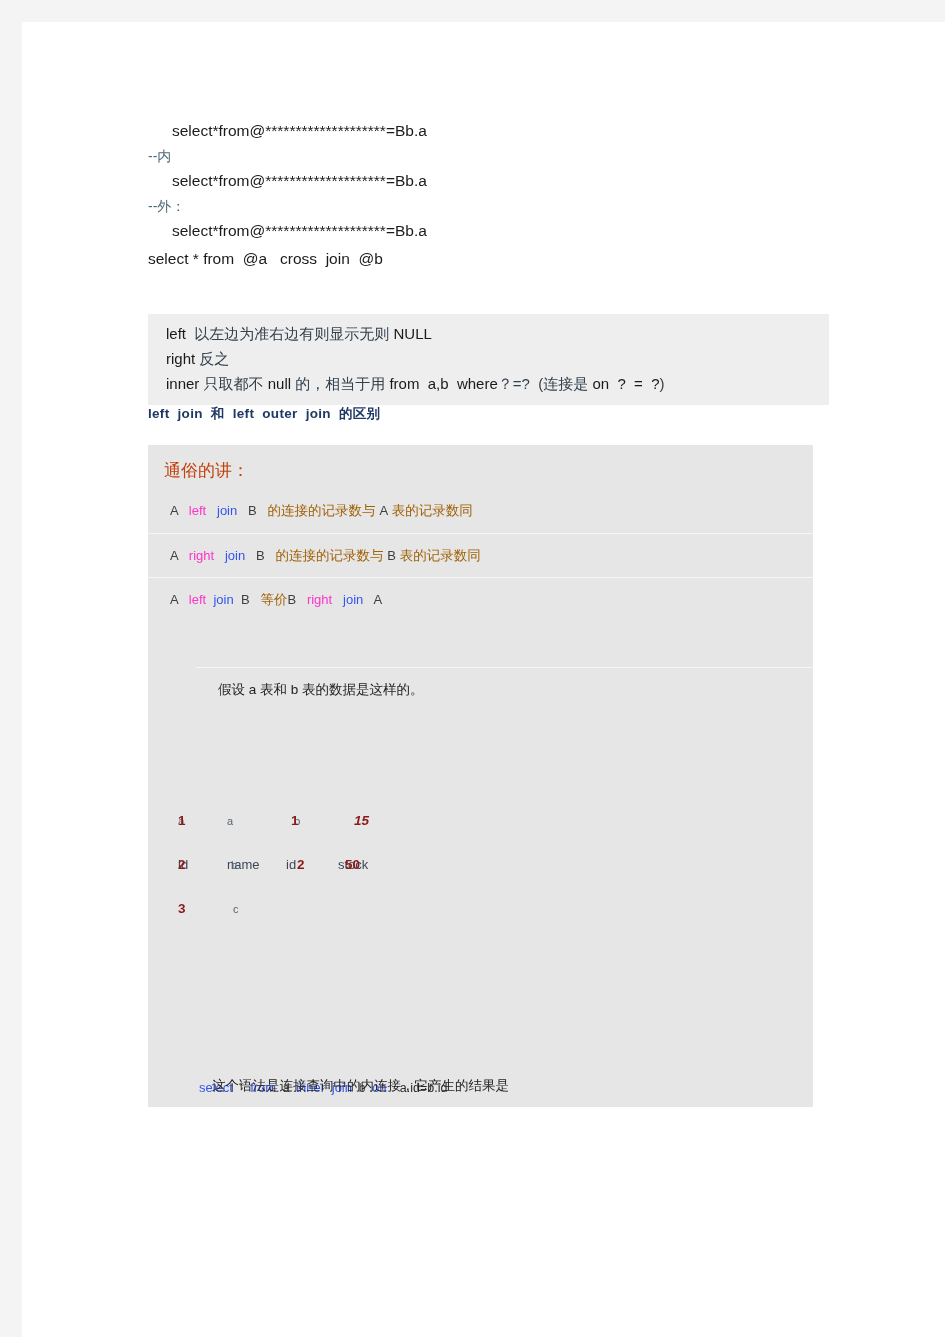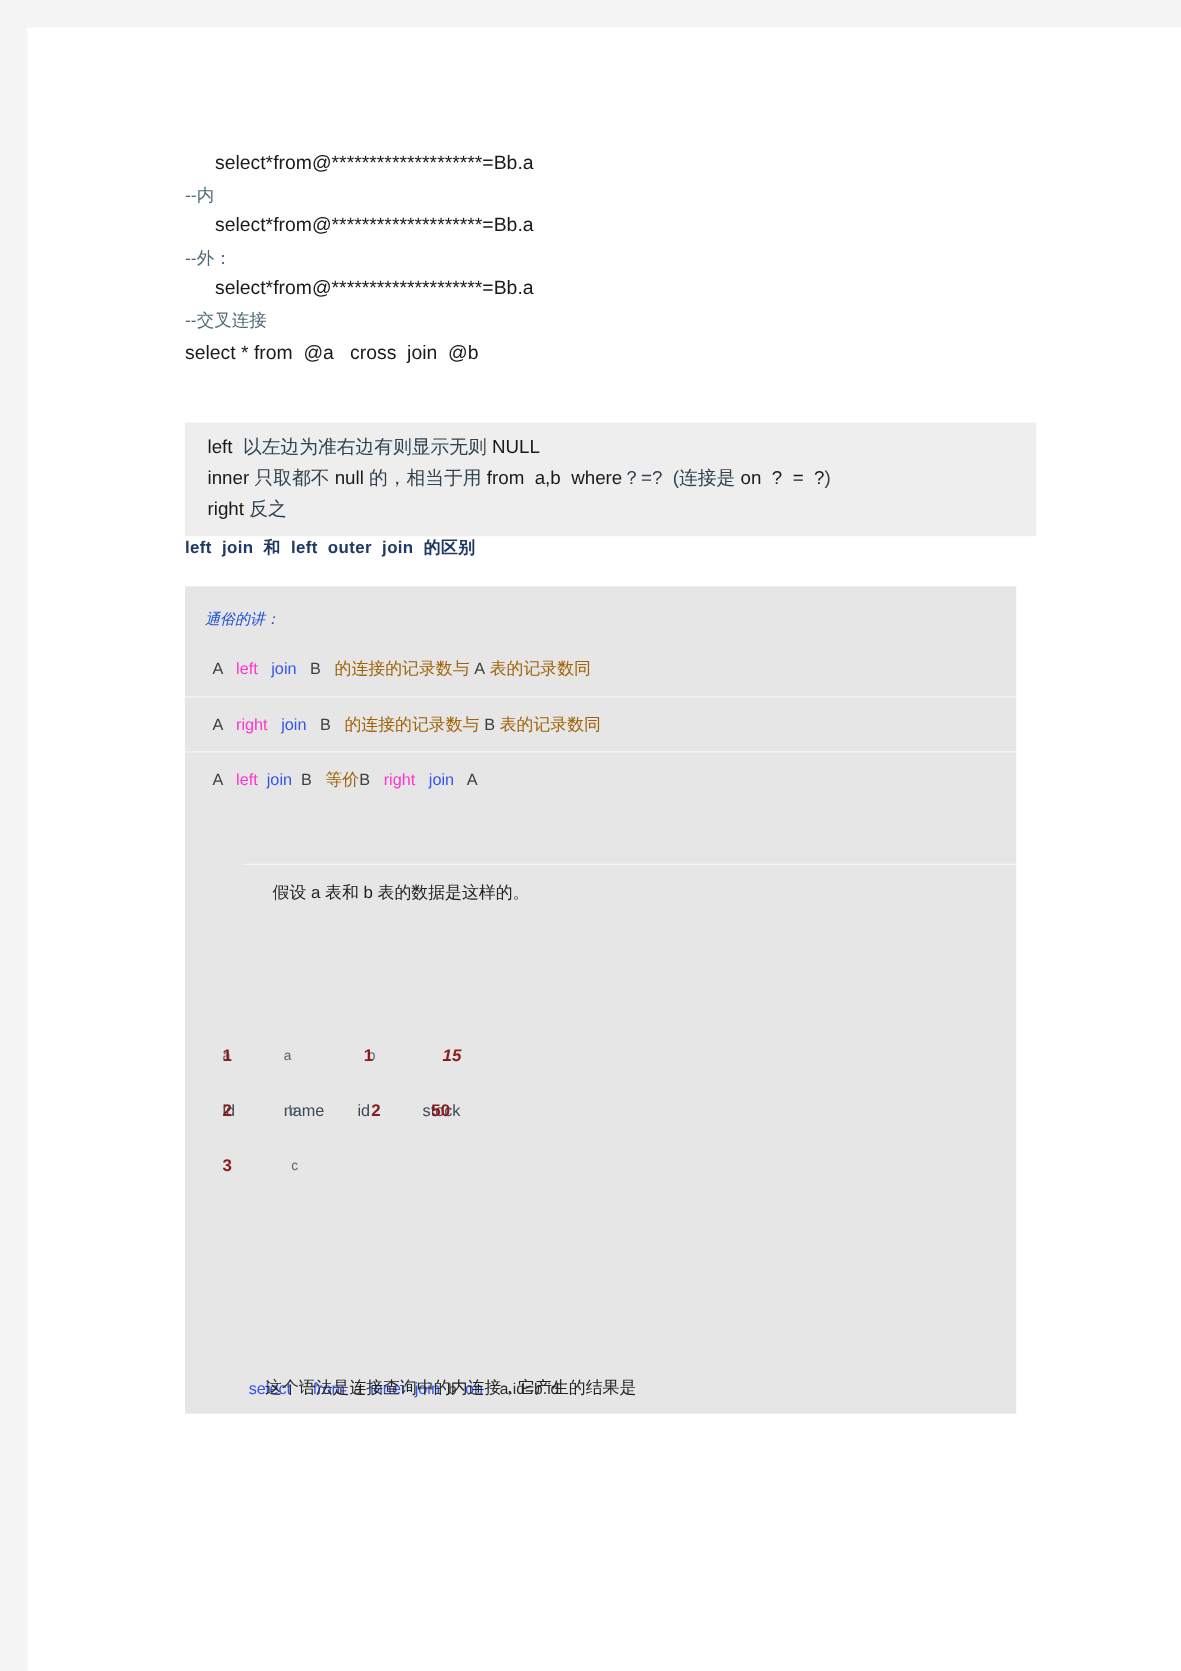--- a/index.html
+++ b/index.html
@@ -96,25 +96,24 @@
   .prow {
     position: relative;
     padding: 0 0 0 16px;
     white-space: pre;
     box-sizing: border-box;
   }
   .prow.div-top {
     border-top: 1px solid #f6f6f6;
   }
   .p-plain {
-    font-size: 12px;
-    color: #1d4ed8;
-    height: 44px;
-    line-height: 44px;
-    font-style: italic;
+    font-size: 17px;
+    color: #c2410c;
+    height: 44px;
+    line-height: 44px;
   }
   .p-plain-2 {
     font-size: 13.5px;
     color: #222222;
     height: 44px;
     line-height: 44px;
     padding-left: 22px;
     margin-left: 48px;
   }
   .p-join {
@@ -197,30 +196,29 @@
 <div id="page">
   <div class="content">
 
     <div class="sql-block">
       <div id="sql-top-lines">
           <div class="sql-line stars">select*from@********************=Bb.a</div>
           <div class="cmt">--内</div>
           <div class="sql-line stars">select*from@********************=Bb.a</div>
           <div class="cmt">--外：</div>
           <div class="sql-line stars">select*from@********************=Bb.a</div>
-          <div class="cmt">--交叉连接</div>
           <div class="sql-spaced">select * from  @a   cross  join  @b</div>
         </div>
     </div>
 
     <div class="note-box">
       <div id="note-lines">
           <div class="note-line"><span class="kw-en">left</span><span class="cn">  以左边为准右边有则显示无则 </span><span class="kw-en">NULL</span></div>
+          <div class="note-line"><span class="kw-en">right</span><span class="cn"> 反之</span></div>
           <div class="note-line"><span class="kw-en">inner</span><span class="cn"> 只取都不 </span><span class="kw-en">null</span><span class="cn"> 的，相当于用 </span><span class="kw-en">from  a,b  where</span><span class="cn">？=?  (连接是 </span><span class="kw-en">on  ?  =  ?</span><span class="cn">)</span></div>
-          <div class="note-line"><span class="kw-en">right</span><span class="cn"> 反之</span></div>
         </div>
     </div>
 
     <div class="section-heading">left  join  和  left  outer  join  的区别</div>
 
     <div class="panel">
 
       <div class="prow p-plain p-spacer-pad" style="height:44px;line-height:52px;padding-left:16px;">通俗的讲：</div>
 
       <div id="join-rules">

